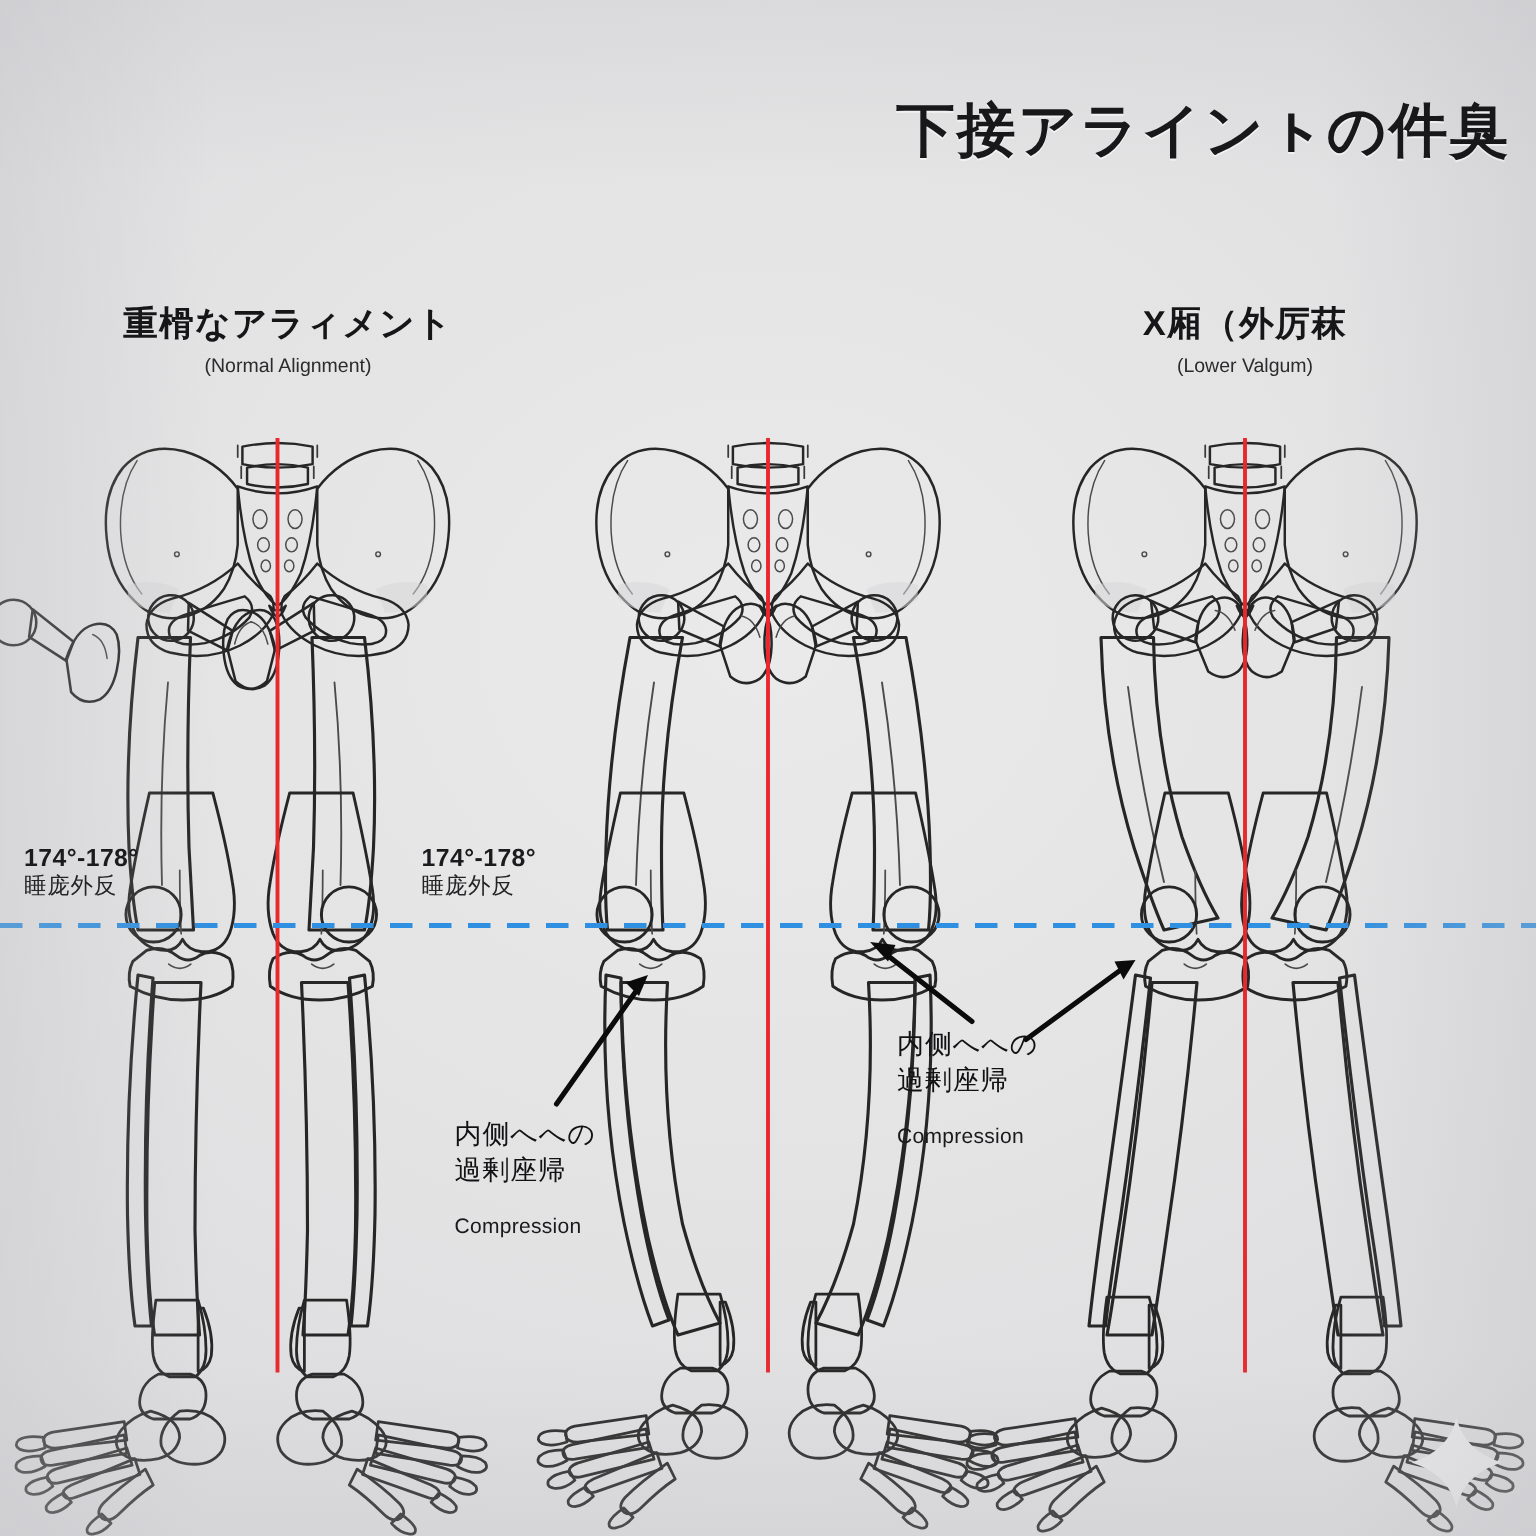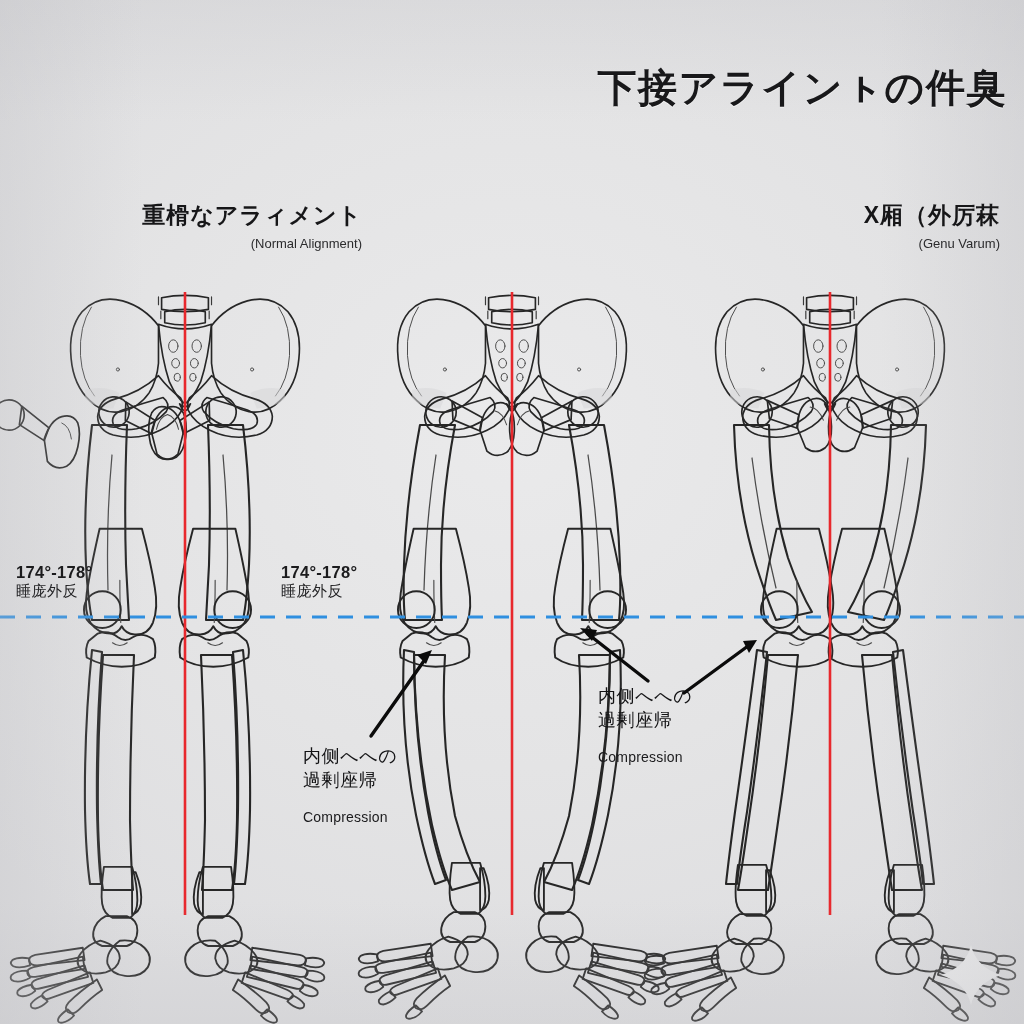--- a/index.html
+++ b/index.html
@@ -24,21 +24,21 @@
   .title-block{position:absolute;left:0;right:17px;top:48px;text-align:right;margin-top:20px;}
   .main-title{
     font-size:39px;font-weight:bold;color:#18181a;letter-spacing:1.5px;
     line-height:1.05;margin:0;
     text-shadow:0 1px 0 rgba(255,255,255,.55);
   }
   .sub-title{
     font-size:25.5px;color:#2a2a2c;margin-top:12px;letter-spacing:.2px;
   }
   
-  .col-head{position:absolute;text-align:right;width:340px;}
+  .col-head{position:absolute;text-align:center;width:340px;}
   .col-head .jp{
     font-size:23px;font-weight:bold;color:#161618;letter-spacing:1px;
     line-height:1.1;
   }
   .col-head .en{font-size:13px;color:#2b2b2d;margin-top:8px;}
   #head-normal{left:22px;top:203px;}
   #head-varum{left:342px;top:203px;}
   #head-valgum{left:660px;top:203px;}
 
   
@@ -359,21 +359,21 @@
   <div class="title-block">
     <div class="main-title">下接アラインㇳの件臭</div>
   </div>
 
   <div class="col-head" id="head-normal">
     <div class="jp">重榾なアラィメント</div>
     <div class="en">(Normal Alignment)</div>
   </div>
   <div class="col-head" id="head-valgum">
     <div class="jp">X厢（外厉菻</div>
-    <div class="en">(Genu Varum)</div>
+    <div class="en">(Lower Valgum)</div>
   </div>
 
   <div class="angle-note" id="angle-left">
     <div class="deg">174°-178°</div>
     <div class="jp">睡庞外反</div>
   </div>
   <div class="angle-note" id="angle-right">
     <div class="deg">174°-178°</div>
     <div class="jp">睡庞外反</div>
   </div>

